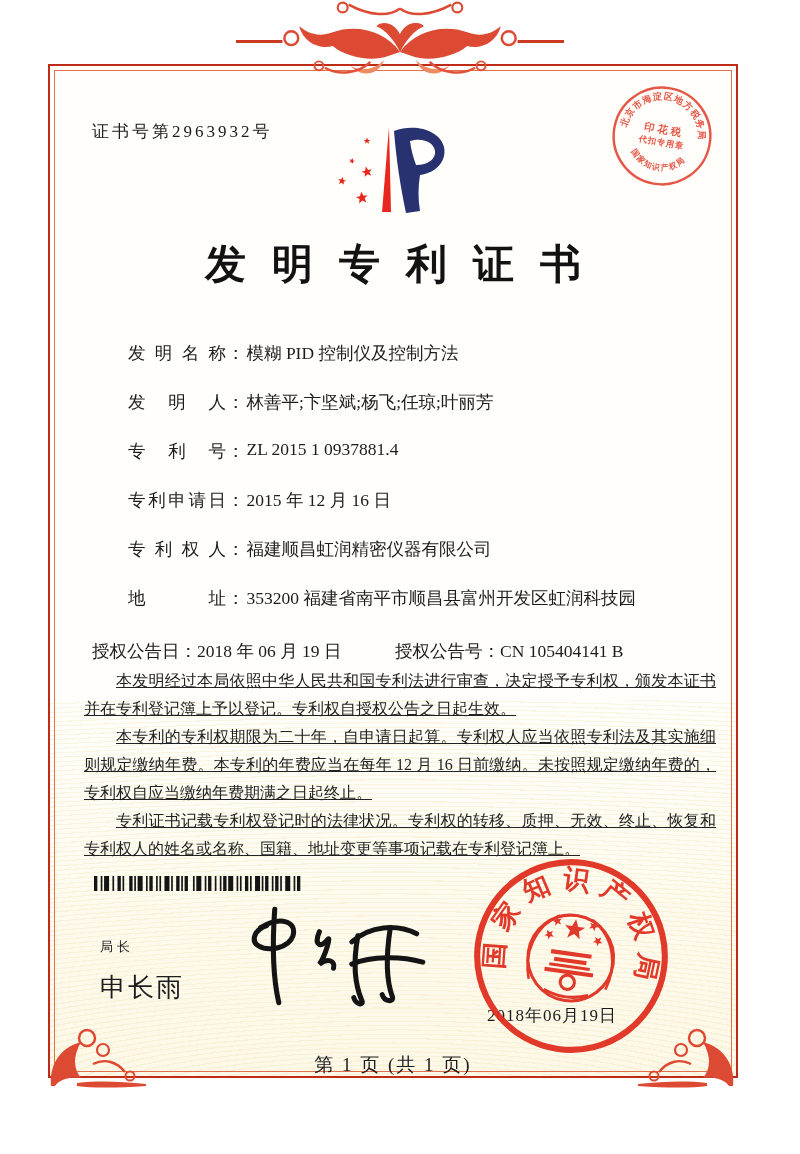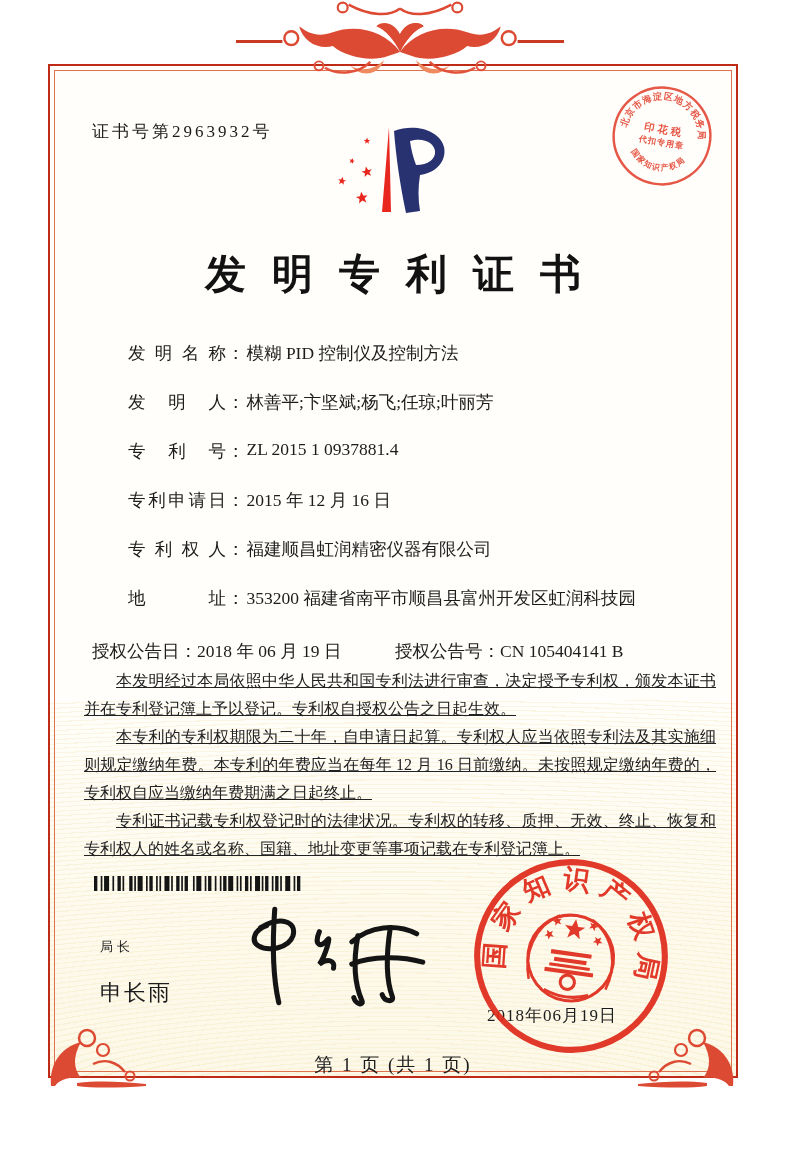--- a/index.html
+++ b/index.html
@@ -15,40 +15,40 @@
      opacity:.55;}
 
   
   .frame-outer{position:absolute;left:48px;top:64px;right:62px;bottom:66px;
      border:2px solid #bf2b16;}
   .frame-inner{position:absolute;left:54px;top:70px;right:68px;bottom:72px;
      border:1px solid #e0714e;}
 
   .cert-no{position:absolute;left:92px;top:120px;font-size:17px;letter-spacing:3px;color:#1b1b1b;}
 
-  .title{position:absolute;left:49px;right:63px;top:247px;text-align:center;
+  .title{position:absolute;left:49px;right:63px;top:237px;text-align:center;
      font-size:41px;font-weight:700;letter-spacing:26px;padding-left:26px;color:#121212;}
 
   .fields{position:absolute;left:92px;top:341px;width:624px;font-size:17.5px;}
   .f-row{display:flex;align-items:flex-start;height:19px;margin-bottom:30px;white-space:nowrap;}
   .f-label{display:inline-block;width:98px;text-align:justify;text-align-last:justify;margin-left:36px;}
   .f-colon{margin:0 2px 0 1px;}
   .f-value{margin-left:0;}
 
   .grant-row{position:absolute;left:92px;top:639px;width:640px;font-size:17.5px;white-space:nowrap;}
   .grant-right{position:absolute;left:303px;top:0;}
 
   .paras{position:absolute;left:84px;top:667px;width:632px;font-size:16px;line-height:28px;
      text-align:justify;color:#222;}
   .paras p{margin:0;text-indent:32px;text-decoration:underline;}
 
   .barcode{position:absolute;left:94px;top:876px;width:208px;height:15px;}
 
   .signer-title{position:absolute;left:100px;top:938px;font-size:13px;letter-spacing:4px;}
-  .signer-name{position:absolute;left:100px;top:970px;font-size:22px;letter-spacing:2px;margin-top:8px;}
+  .signer-name{position:absolute;left:100px;top:970px;font-size:26px;letter-spacing:2px;}
   .signature{position:absolute;left:222px;top:896px;width:218px;height:114px;}
 
   .seal-date{position:absolute;left:487px;top:1004px;font-size:17px;letter-spacing:1px;color:#1d1d1d;}
   .seal{position:absolute;left:469px;top:854px;width:204px;height:204px;transform:rotate(8deg);opacity:.93;}
 
   .footer{position:absolute;left:49px;right:63px;top:1052px;text-align:center;font-size:19px;letter-spacing:2px;}
 
   .logo{position:absolute;left:328px;top:120px;width:124px;height:100px;}
   .tax-stamp{position:absolute;left:610px;top:84px;width:104px;height:104px;transform:rotate(10deg);opacity:.88;}
 

